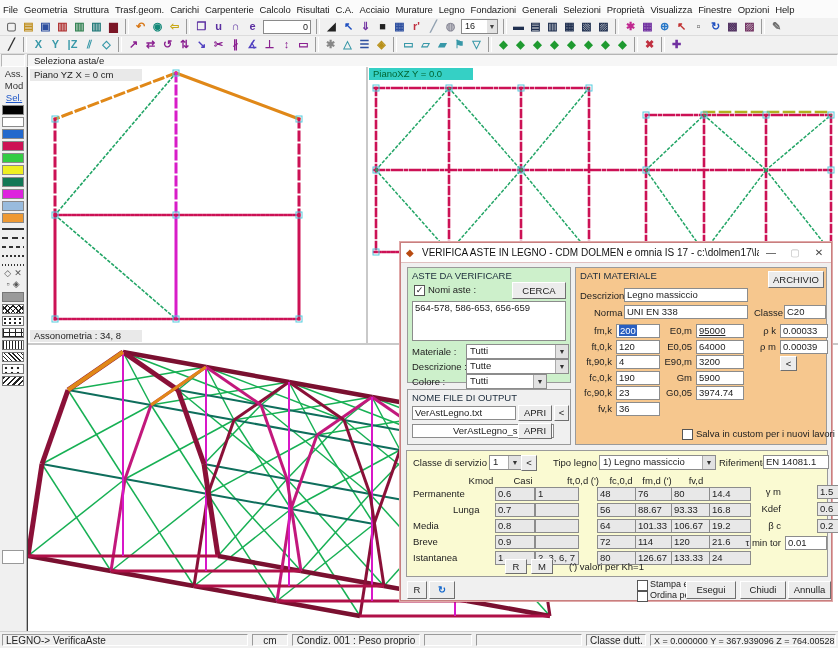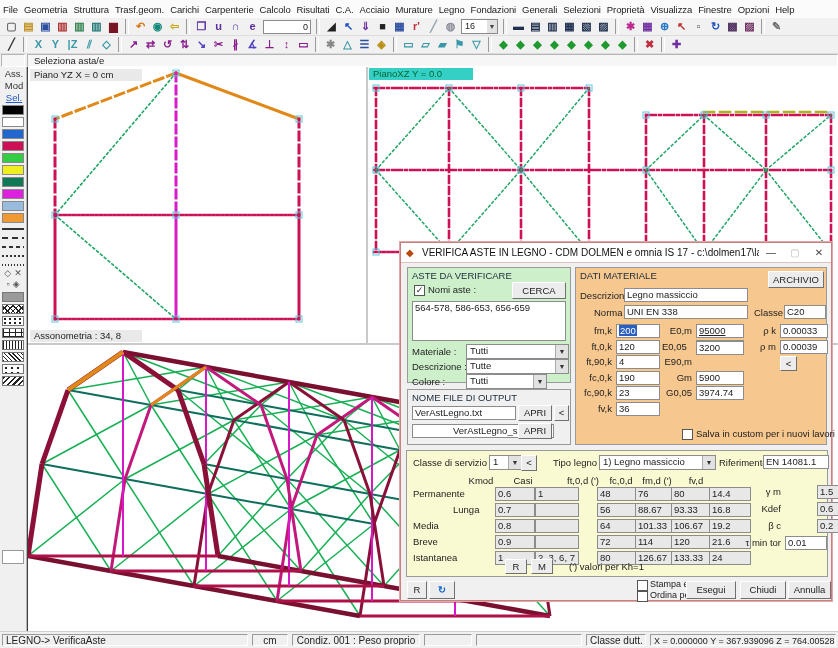--- a/index.html
+++ b/index.html
@@ -515,24 +515,24 @@
           <div class="lbl" style="left: 2px; top: 88px; width: 34px; text-align: right;">ft,90,k</div>
           <div class="fld" style="left: 40px; top: 87px; width: 40px;">4</div>
           <div class="lbl" style="left: 2px; top: 103.5px; width: 34px; text-align: right;">fc,0,k</div>
           <div class="fld" style="left: 40px; top: 102.5px; width: 40px;">190</div>
           <div class="lbl" style="left: 2px; top: 119px; width: 34px; text-align: right;">fc,90,k</div>
           <div class="fld" style="left: 40px; top: 118px; width: 40px;">23</div>
           <div class="lbl" style="left: 2px; top: 134.5px; width: 34px; text-align: right;">fv,k</div>
           <div class="fld" style="left: 40px; top: 133.5px; width: 40px;">36</div>
           <div class="lbl" style="left: 86px; top: 57px; width: 30px; text-align: right;">E0,m</div>
           <div class="fld" style="left: 120px; top: 56px; width: 44px; text-decoration: underline;">95000</div>
-          <div class="lbl" style="left: 86px; top: 72.5px; width: 30px; text-align: left;">E0,05</div>
+          <div class="lbl" style="left: 86px; top: 72.5px; width: 30px; text-align: right;">E0,05</div>
           <div class="fld" style="left: 120px; top: 71.5px; width: 44px;">64000</div>
           <div class="lbl" style="left: 86px; top: 88px; width: 30px; text-align: right;">E90,m</div>
-          <div class="fld" style="left: 120px; top: 73px; width: 44px;">3200</div>
+          <div class="fld" style="left: 120px; top: 87px; width: 44px;">3200</div>
           <div class="lbl" style="left: 86px; top: 103.5px; width: 30px; text-align: right;">Gm</div>
           <div class="fld" style="left: 120px; top: 102.5px; width: 44px;">5900</div>
           <div class="lbl" style="left: 86px; top: 119px; width: 30px; text-align: right;">G0,05</div>
           <div class="fld" style="left: 120px; top: 118px; width: 44px;">3974.74</div>
           <div class="lbl" style="left: 176px; top: 57px; width: 24px; text-align: right;">ρ k</div>
           <div class="fld" style="left: 204px; top: 56px; width: 44px;">0.00033</div>
           <div class="lbl" style="left: 176px; top: 72.5px; width: 24px; text-align: right;">ρ m</div>
           <div class="fld" style="left: 204px; top: 71.5px; width: 44px;">0.00039</div>
         </div>
       <div class="btn" style="left:204px;top:88px;width:15px;height:13px;line-height:13px;">&lt;</div>

